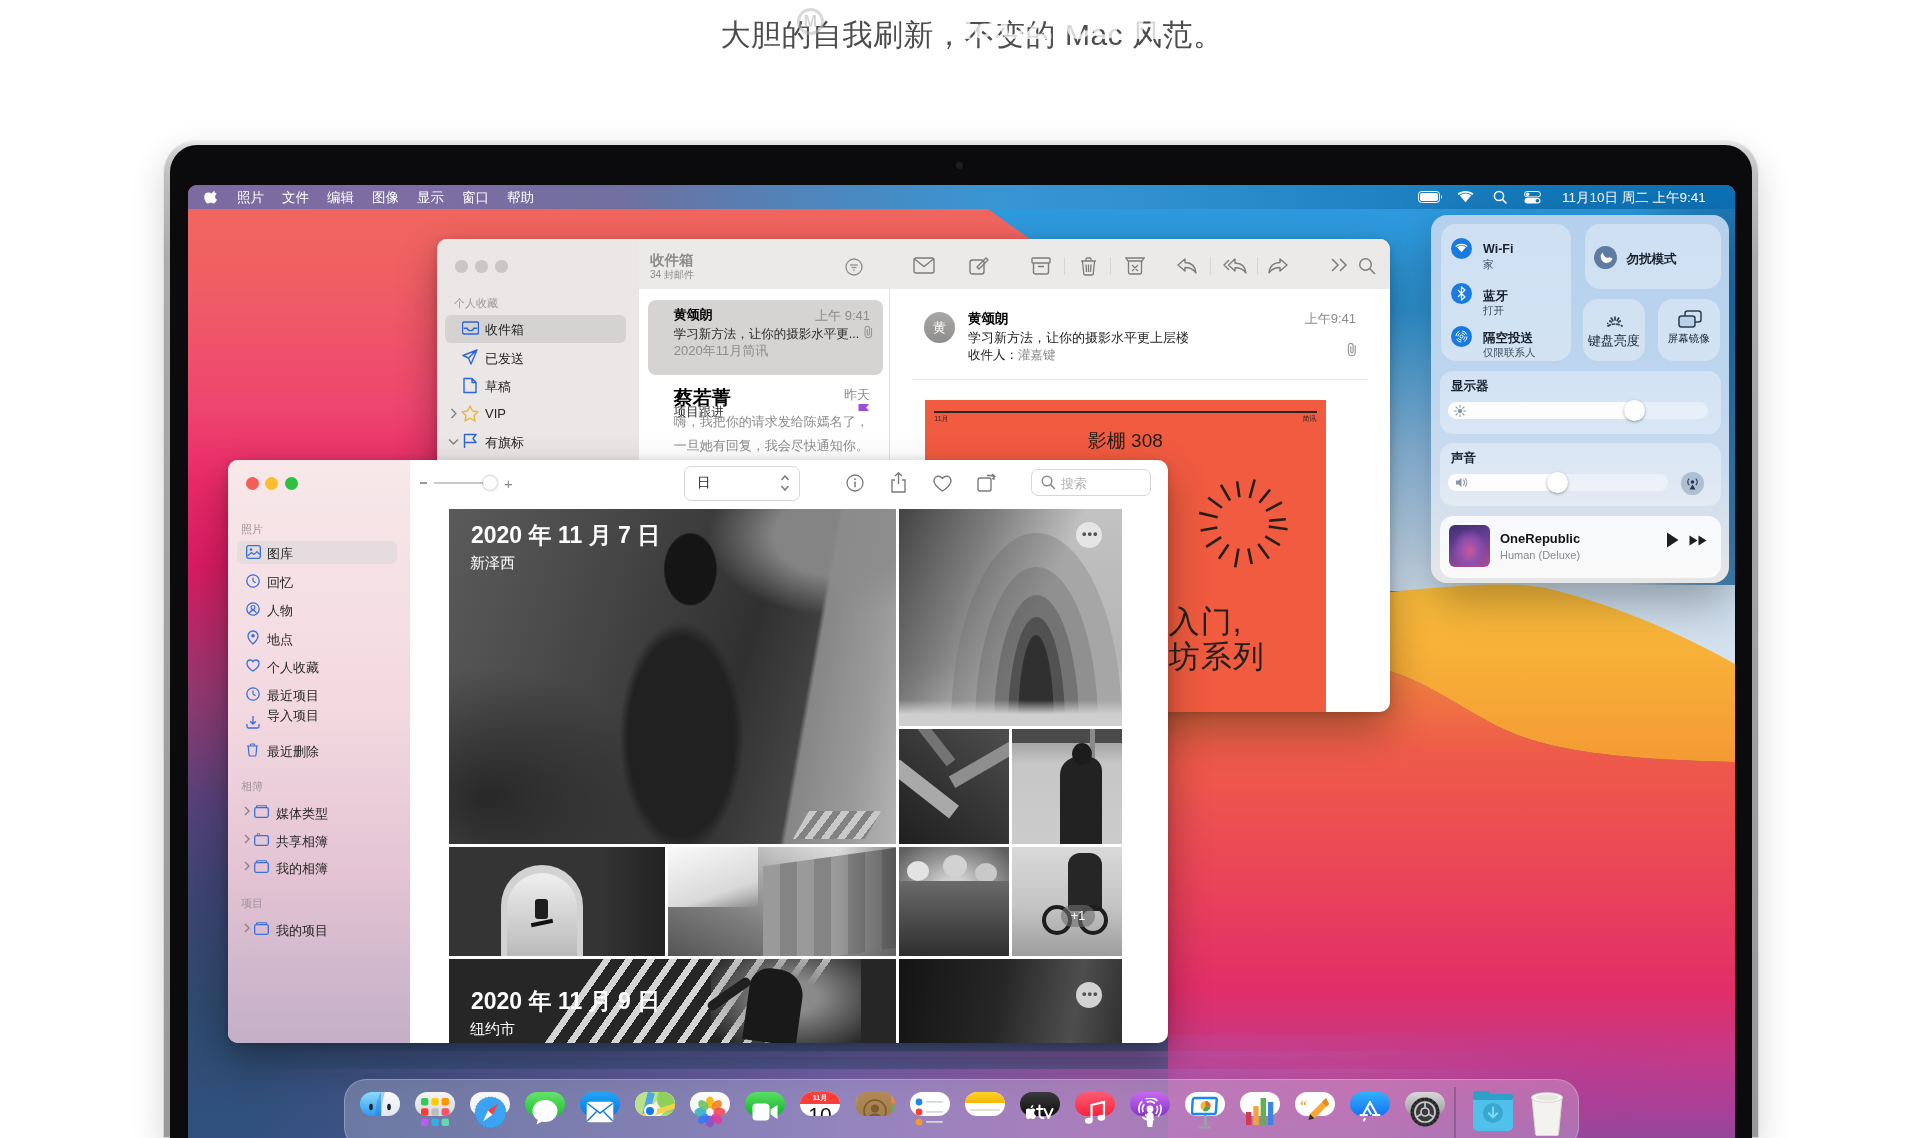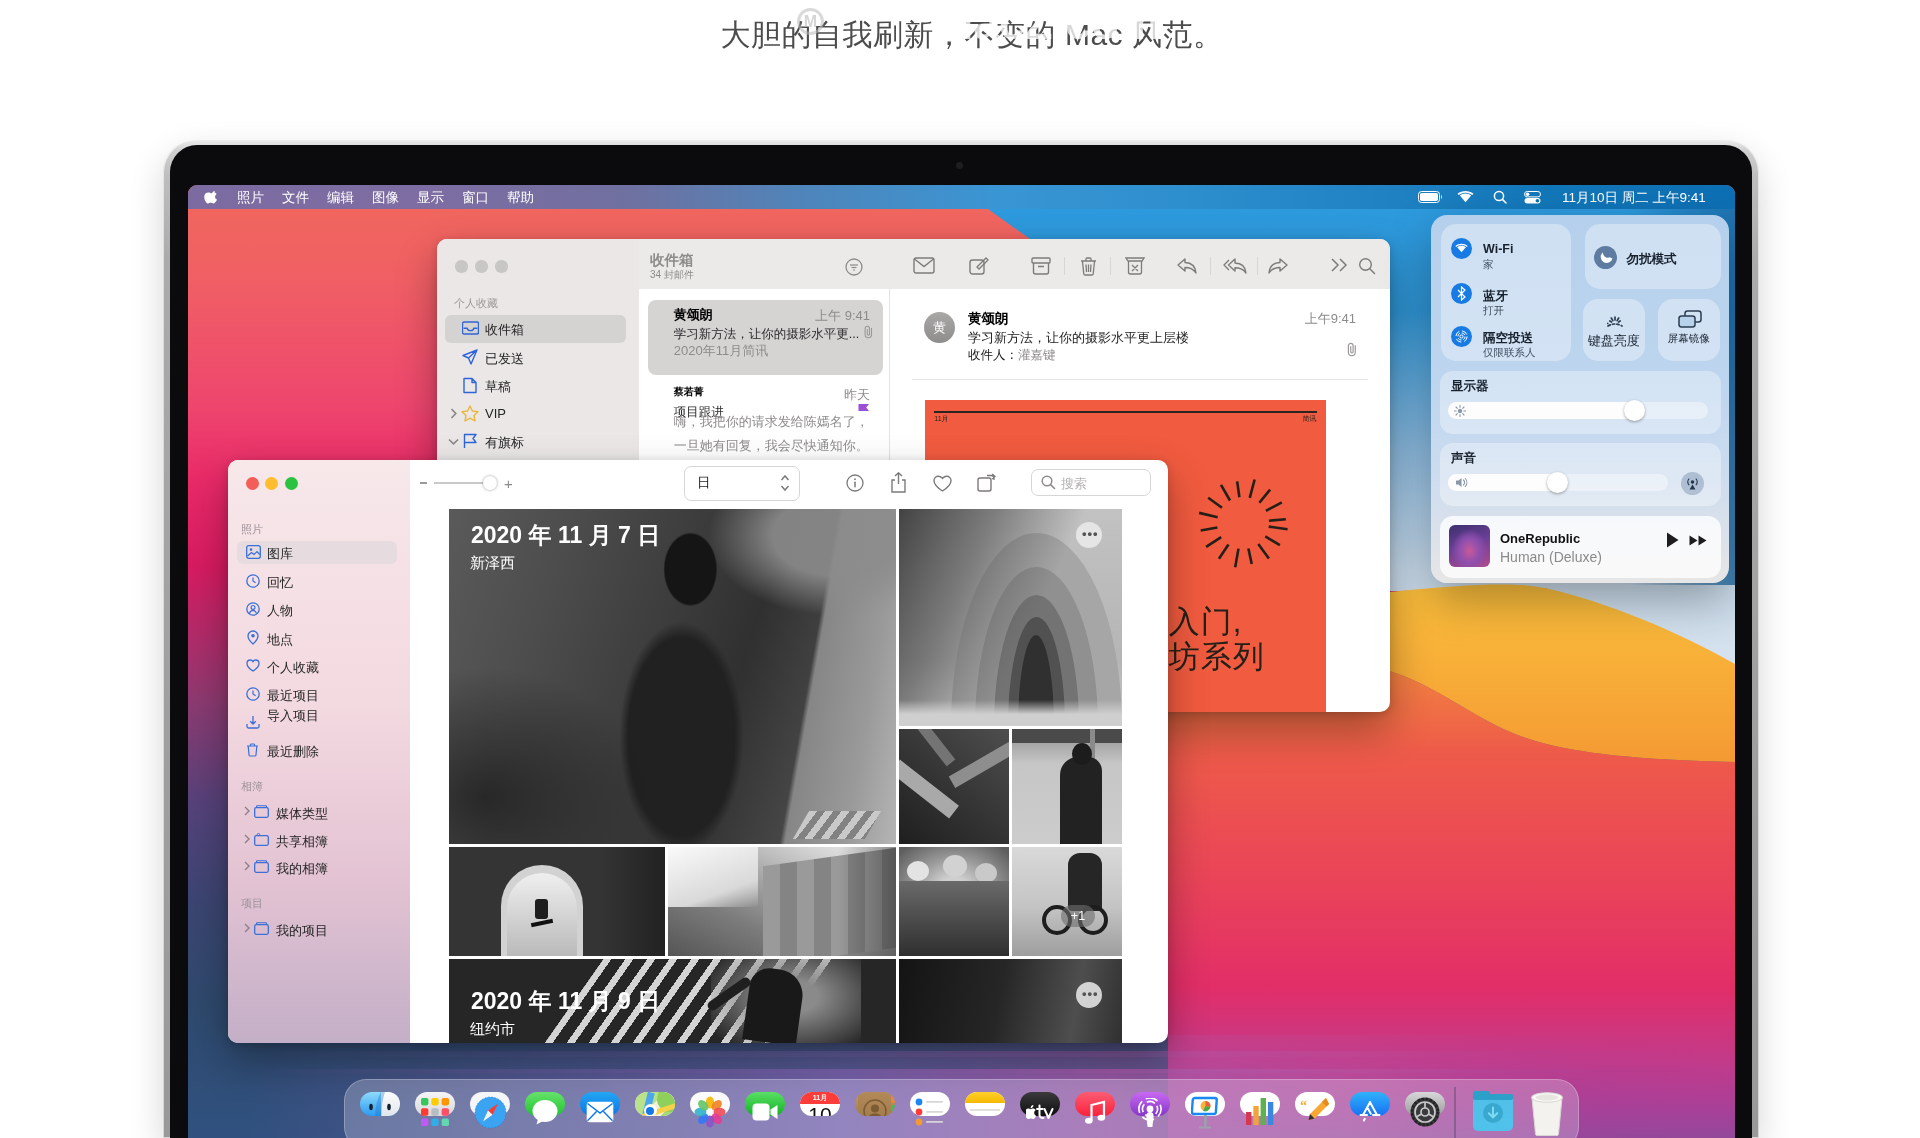--- a/index.html
+++ b/index.html
@@ -240,21 +240,21 @@
         <line x1="8" y1="12" x2="10" y2="12" stroke="#8e8b8b" stroke-width="1.2"></line>
       </svg>
       <div class="card"></div>
       <div class="mt" style="left:236.75px;top:67px;font-weight:bold;font-size:13px">黄颂朗</div>
       <div class="mt gtxt" style="left:355px;top:68px;width:78px;text-align:right;white-space:nowrap">上午 9:41</div>
       <div class="mt" style="left:236.75px;top:86.5px;font-size:12.5px;color:#2c2c2c">学习新方法，让你的摄影水平更...</div>
       <svg class="abs" style="left:425px;top:86px" width="12" height="14" viewBox="0 0 12 14">
           <path d="M9.5 3 v6.5 a3.2 3.2 0 0 1 -6.4 0 V3.5 a2.2 2.2 0 0 1 4.4 0 v5.5 a1.1 1.1 0 0 1 -2.2 0 V4" fill="none" stroke="#9b9898" stroke-width="1.1"></path>
         </svg>
       <div class="mt gtxt" style="left:236.75px;top:103px">2020年11月简讯</div>
-      <div class="mt" style="left:236.75px;top:146px;font-weight:bold;font-size:10px">蔡若菁</div>
+      <div class="mt" style="left:236.75px;top:146px;font-weight:bold;font-size:19px">蔡若菁</div>
       <div class="mt gtxt" style="left:399px;top:147px;width:34px;text-align:right">昨天</div>
       <div class="mt" style="left:236.75px;top:165px;font-size:12.5px;color:#2c2c2c">项目跟进</div>
       <svg class="abs" style="left:420px;top:164px" width="13" height="14" viewBox="0 0 13 14">
           <path d="M1.5 13.5 V1 H12 L9.2 4.5 L12 8 H1.5" fill="#9a4fd6"></path>
         </svg>
       <div class="mt gtxt" style="left:236.75px;top:171px;width:207px;line-height:24px">嗨，我把你的请求发给陈嫣名了，一旦她有回复，我会尽快通知你。</div>
       <div class="abs" style="left:452px;top:50px;width:1px;height:423px;background:#e4e1e1"></div>
       <svg class="ticon" style="left:476px" width="22" height="17" viewBox="0 0 22 17">
           <rect x="1" y="1" width="20" height="15" rx="2" fill="none" stroke="#7e7b7b" stroke-width="1.4"></rect>
           <path d="M1.5 2 L11 9.5 L20.5 2" fill="none" stroke="#7e7b7b" stroke-width="1.4"></path>
@@ -299,20 +299,21 @@
       <div class="mt" style="left:531px;top:107.5px;font-size:12.5px;color:#1d1d1d">收件人：<span class="gtxt">灌嘉键</span></div>
       <div class="mt gtxt" style="left:849px;top:71px;width:70px;text-align:right">上午9:41</div>
       <svg class="abs" style="left:908px;top:103px" width="13" height="15" viewBox="0 0 12 14">
           <path d="M9.5 3 v6.5 a3.2 3.2 0 0 1 -6.4 0 V3.5 a2.2 2.2 0 0 1 4.4 0 v5.5 a1.1 1.1 0 0 1 -2.2 0 V4" fill="none" stroke="#9b9898" stroke-width="1.1"></path>
         </svg>
       <div class="abs" style="left:475px;top:140px;width:456px;height:1px;background:#e6e3e3"></div>
       <div class="abs" style="left:487.8px;top:161.3px;width:401.4px;height:311.7px;background:#f15b3f;overflow:hidden">
         <div class="abs" style="left:9.5px;top:11px;width:382.3px;height:1.5px;background:#2a2520"></div>
         <div class="abs" style="left:9.5px;top:14px;font-size:7px;color:#2a2520">11月</div>
         <div class="abs" style="right:9.8px;top:14px;font-size:7px;color:#2a2520">简讯</div>
+        <div class="abs" style="left:0;top:28px;width:401px;text-align:center;font-size:19px;color:#201c1a;font-weight:500">影棚 308</div>
         <svg class="abs" style="left:271.7px;top:76.1px" width="94" height="94" viewBox="-47 -47 94 94">
           <g stroke="#242019" stroke-width="2.6" stroke-linecap="butt">
             <line x1="26" y1="0" x2="45" y2="0" transform="rotate(8)"></line>
             <line x1="26" y1="0" x2="43" y2="0" transform="rotate(31)"></line>
             <line x1="26" y1="0" x2="44" y2="0" transform="rotate(54)"></line>
             <line x1="26" y1="0" x2="42" y2="0" transform="rotate(78)"></line>
             <line x1="26" y1="0" x2="45" y2="0" transform="rotate(100)"></line>
             <line x1="26" y1="0" x2="43" y2="0" transform="rotate(124)"></line>
             <line x1="26" y1="0" x2="44" y2="0" transform="rotate(147)"></line>
             <line x1="26" y1="0" x2="43" y2="0" transform="rotate(170)"></line>
@@ -587,21 +588,21 @@
       <svg class="abs" style="left:255.5px;top:261.5px" width="13" height="13" viewBox="0 0 13 13">
         <circle cx="6.5" cy="5" r="1.8" fill="#24364e"></circle>
         <path d="M3.2 8.2 a4.5 4.5 0 0 1 0 -6.6 M9.8 1.6 a4.5 4.5 0 0 1 0 6.6 M4.5 12 L6.5 8.5 L8.5 12 Z" fill="none" stroke="#24364e" stroke-width="1.1"></path>
         <path d="M4.5 12 L6.5 8.5 L8.5 12 Z" fill="#24364e"></path>
       </svg>
       <div class="tile" style="left:9.5px;top:300.7px;width:280.6px;height:62.3px;background:rgba(255,255,255,0.78);border-radius:13px"></div>
       <div class="abs" style="left:18.3px;top:310.2px;width:41.5px;height:42.2px;border-radius:6px;background:
         radial-gradient(18px 22px at 50% 62%, #c8589a 0%, #8f4fae 55%, rgba(0,0,0,0) 100%),
         linear-gradient(160deg,#3c2f6e 0%,#6a3f96 45%,#b14b8d 100%)"></div>
       <div class="abs" style="left:69.5px;top:316px;font-weight:bold;font-size:13px;color:#111">OneRepublic</div>
-      <div class="abs" style="left:69.5px;top:333.5px;font-size:14px;color:#8a8a8a">Human (Deluxe)</div>
+      <div class="abs" style="left:69.5px;top:333.5px;font-size:11px;color:#8a8a8a">Human (Deluxe)</div>
       <svg class="abs" style="left:235.5px;top:317px" width="13" height="16" viewBox="0 0 13 16">
           <path d="M1 0.5 L12.5 8 L1 15.5 Z" fill="#1d1d1f"></path>
         </svg>
       <svg class="abs" style="left:258.5px;top:319.5px" width="19" height="11" viewBox="0 0 19 11">
           <path d="M0.5 0.5 L8.5 5.5 L0.5 10.5 Z M9.5 0.5 L17.5 5.5 L9.5 10.5 Z" fill="#1d1d1f"></path>
         </svg>
     </div>
     <div id="dock">
       <div class="di" style="left:16px;background:linear-gradient(180deg,#8edafc,#2b9bf0);overflow:hidden">
         <div style="position:absolute;right:0;top:0;width:19px;height:40px;background:linear-gradient(180deg,#fdfdfd,#cfd6e0)"></div>

